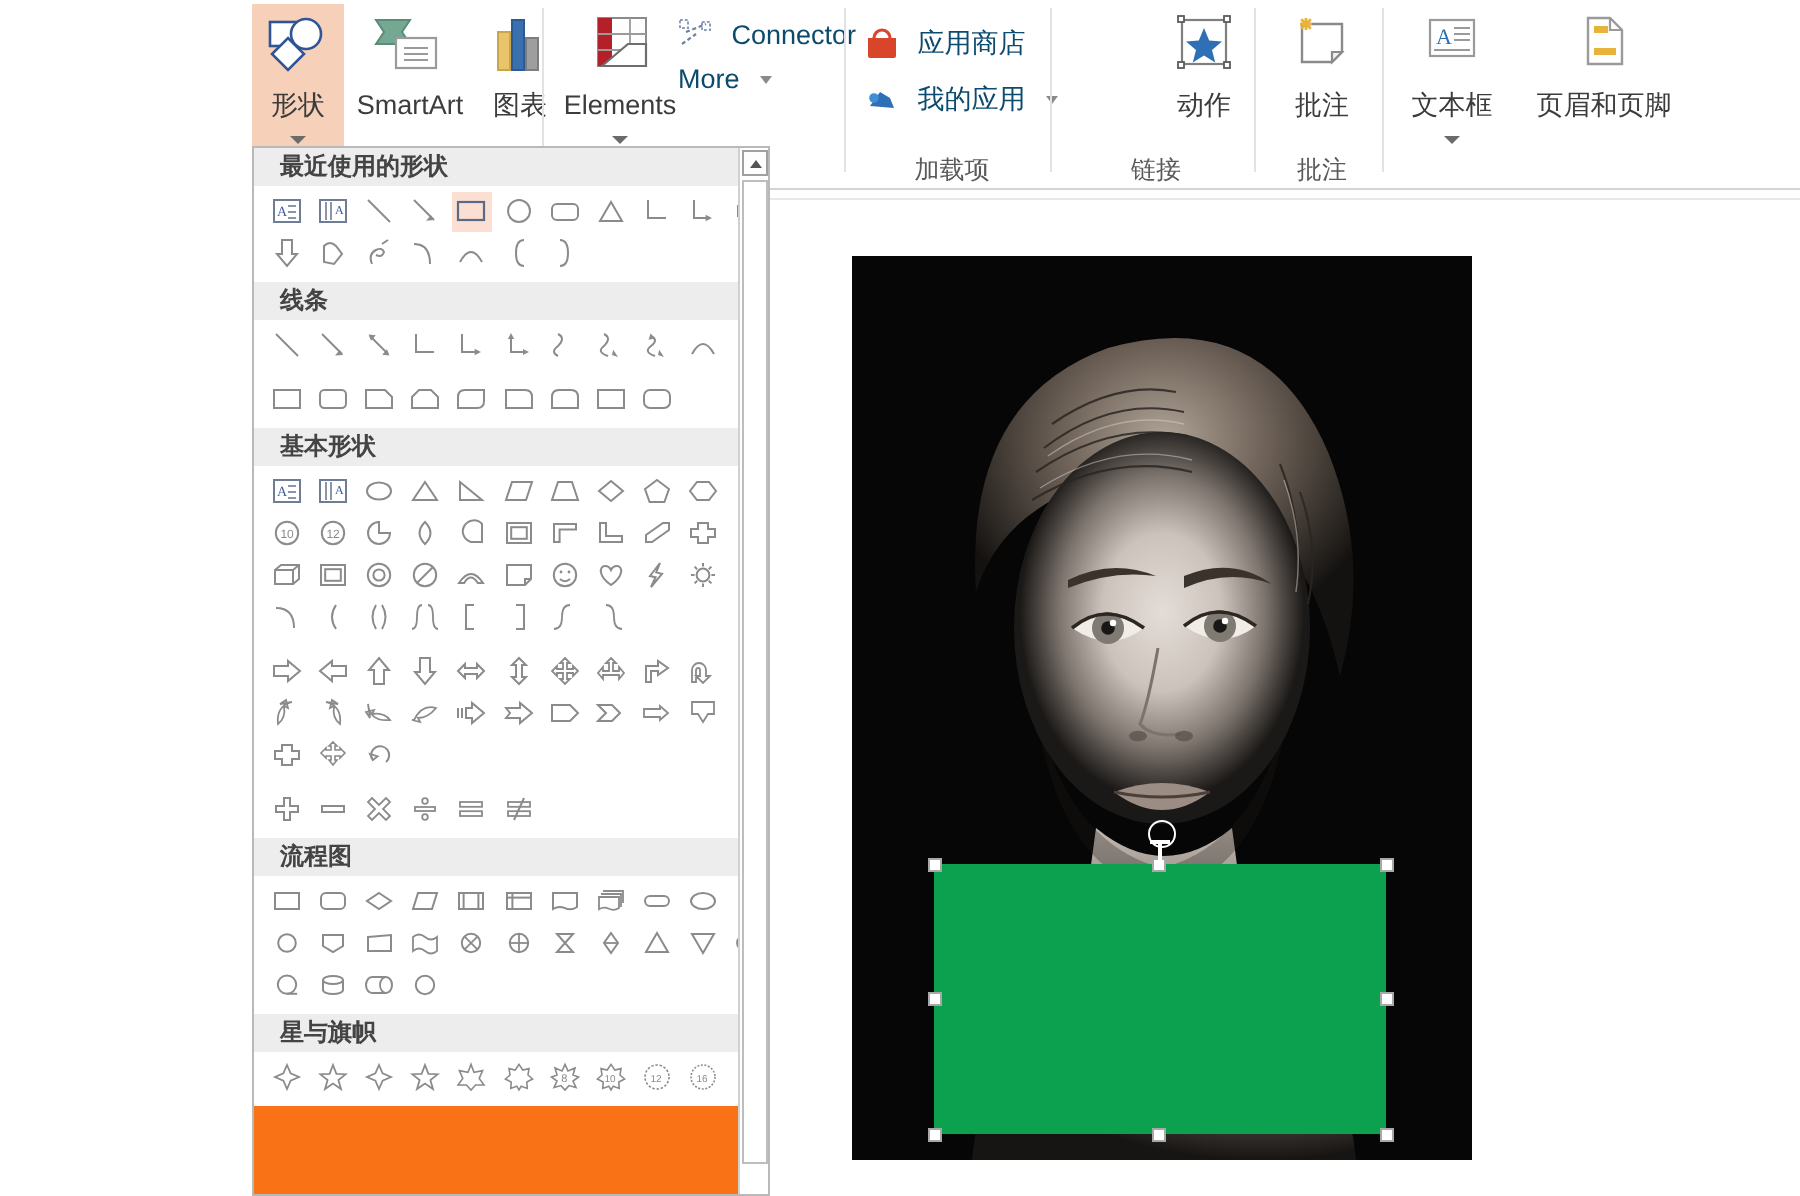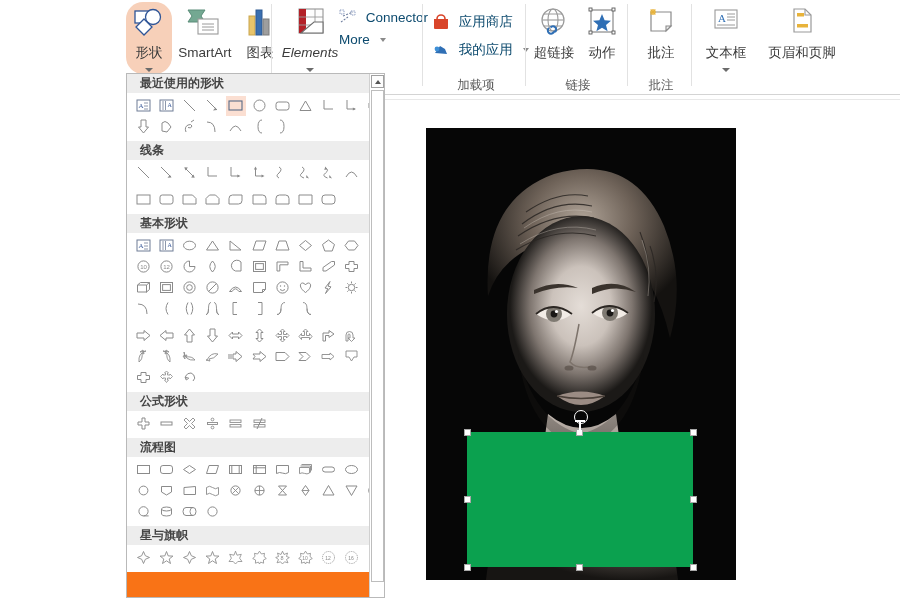--- a/index.html
+++ b/index.html
@@ -126,21 +126,21 @@
     position:absolute;left:575px;top:420px;width:10px;height:1.5px;background:#ffffff;
   }
 </style>
 </head>
 <body>
 
 <div id="ribbon">
 
   <div class="rgroup" style="left:126px;width:146px;">
 
-    <div class="bigbtn" id="btn-shapes" style="left:0px;width:46px;border-radius:17px;">
+    <div class="bigbtn" id="btn-shapes" style="left:0px;width:46px;">
       <span class="ico">
         <svg width="40" height="34" viewBox="0 0 40 34">
           <rect x="6" y="5" width="14" height="12" fill="#fff" stroke="#2f5597" stroke-width="1.3"></rect>
           <circle cx="24" cy="11" r="7.5" fill="#fff" stroke="#2f5597" stroke-width="1.3"></circle>
           <polygon points="15,13 23,21 15,29 7,21" fill="#fff" stroke="#2f5597" stroke-width="1.3"></polygon>
         </svg>
       </span>
       <span class="lbl">形状</span>
       <span class="caret"></span>
     </div>
@@ -167,21 +167,21 @@
         </svg>
       </span>
       <span class="lbl wide" style="left:-10px;width:82px;">SmartArt</span>
     </div>
 
     <div class="sep"></div>
   </div>
 
   <div class="rgroup" style="left:275px;width:148px;">
 
-    <div class="bigbtn" style="left:2px;width:66px;font-style:italic;">
+    <div class="bigbtn" style="left:2px;width:66px;">
       <span class="ico">
         <svg width="40" height="34" viewBox="0 0 40 34">
           <rect x="9" y="3" width="24" height="24" fill="#fdfdfd" stroke="#8a8a8a" stroke-width="1"></rect>
           <path d="M9 3 h7 v24 h-7 z" fill="#b32027"></path>
           <line x1="9" y1="11" x2="33" y2="11" stroke="#9a9a9a" stroke-width="0.9"></line>
           <line x1="9" y1="19" x2="33" y2="19" stroke="#9a9a9a" stroke-width="0.9"></line>
           <line x1="25" y1="3" x2="25" y2="27" stroke="#9a9a9a" stroke-width="0.9"></line>
           <path d="M11 27 L24 16 L33 16 L33 27 z" fill="#fff" stroke="#6d6d6d" stroke-width="1.1"></path>
         </svg>
       </span>
@@ -231,34 +231,20 @@
       <span class="stxt">我的应用</span>
       <span class="minicaret"></span>
     </div>
 
     <div class="glabel">加载项</div>
     <div class="sep"></div>
   </div>
 
   <div class="rgroup" style="left:528px;width:100px;">
 
-    <div class="bigbtn" style="left:2px;width:48px;">
-      <span class="ico">
-        <svg width="40" height="34" viewBox="0 0 40 34">
-          <circle cx="19" cy="14" r="11" fill="none" stroke="#9a9a9a" stroke-width="1.2"></circle>
-          <ellipse cx="19" cy="14" rx="5" ry="11" fill="none" stroke="#9a9a9a" stroke-width="1.1"></ellipse>
-          <line x1="8" y1="14" x2="30" y2="14" stroke="#9a9a9a" stroke-width="1.1"></line>
-          <line x1="10" y1="8" x2="28" y2="8" stroke="#9a9a9a" stroke-width="1"></line>
-          <line x1="10" y1="20" x2="28" y2="20" stroke="#9a9a9a" stroke-width="1"></line>
-          <path d="M15 22 a3.2 3.2 0 1 0 4.5 4.5 l1.5 -1.6" fill="none" stroke="#2f6fb5" stroke-width="2"></path>
-          <path d="M21 26 a3.2 3.2 0 1 0 -4.5 -4.5" fill="none" stroke="#2f6fb5" stroke-width="2"></path>
-        </svg>
-      </span>
-      <span class="lbl">超链接</span>
-    </div>
 
     <div class="bigbtn" style="left:50px;width:48px;">
       <span class="ico">
         <svg width="40" height="34" viewBox="0 0 40 34">
           <rect x="9" y="4" width="22" height="22" fill="#fff" stroke="#7f7f7f" stroke-width="1.1"></rect>
           <polygon points="20,8 22.6,14.2 29,14.7 24,19 25.6,25.2 20,21.8 14.4,25.2 16,19 11,14.7 17.4,14.2" fill="#2f6fb5"></polygon>
           <rect x="7" y="2" width="3" height="3" fill="#fff" stroke="#5a5a5a" stroke-width="0.9"></rect>
           <rect x="30" y="2" width="3" height="3" fill="#fff" stroke="#5a5a5a" stroke-width="0.9"></rect>
           <rect x="7" y="25" width="3" height="3" fill="#fff" stroke="#5a5a5a" stroke-width="0.9"></rect>
           <rect x="30" y="25" width="3" height="3" fill="#fff" stroke="#5a5a5a" stroke-width="0.9"></rect>
@@ -732,21 +718,20 @@
         <span class="scell"><svg width="15" height="15" viewBox="0 0 15 15">
               <polygon points="7.5,1 9.5,3 8.5,3 8.5,5 11,5 11,4 13.5,6.5 11,9 11,8 8.5,8 8.5,10 9.5,10 7.5,12.5 5.5,10 6.5,10 6.5,8 4,8 4,9 1.5,6.5 4,4 4,5 6.5,5 6.5,3 5.5,3" fill="none" stroke="#8b8b8b" stroke-width="0.8"></polygon>
             </svg></span>
         <span class="scell"><svg width="15" height="15" viewBox="0 0 15 15">
               <path d="M11 11 a4.5 4.5 0 1 0 -7 -1.5" fill="none" stroke="#8b8b8b" stroke-width="1"></path>
               <path d="M3 7 l1.4 3 l2.4 -1.8 z" fill="none" stroke="#8b8b8b" stroke-width="0.9"></path>
             </svg></span>
       </div>
     </div>
 
-    <div class="cat-header">公式形状</div>
     <div class="shape-rows">
       <div class="srow">
         <span class="scell"><svg width="15" height="15" viewBox="0 0 15 15">
               <polygon points="6,2 9,2 9,6 13,6 13,9 9,9 9,13 6,13 6,9 2,9 2,6 6,6" fill="none" stroke="#8b8b8b" stroke-width="1"></polygon>
             </svg></span>
         <span class="scell"><svg width="15" height="15" viewBox="0 0 15 15">
               <rect x="2" y="6" width="11" height="3" fill="none" stroke="#8b8b8b" stroke-width="1"></rect>
             </svg></span>
         <span class="scell"><svg width="15" height="15" viewBox="0 0 15 15">
               <polygon points="4,2 7.5,5.5 11,2 13,4 9.5,7.5 13,11 11,13 7.5,9.5 4,13 2,11 5.5,7.5 2,4" fill="none" stroke="#8b8b8b" stroke-width="0.9"></polygon>

